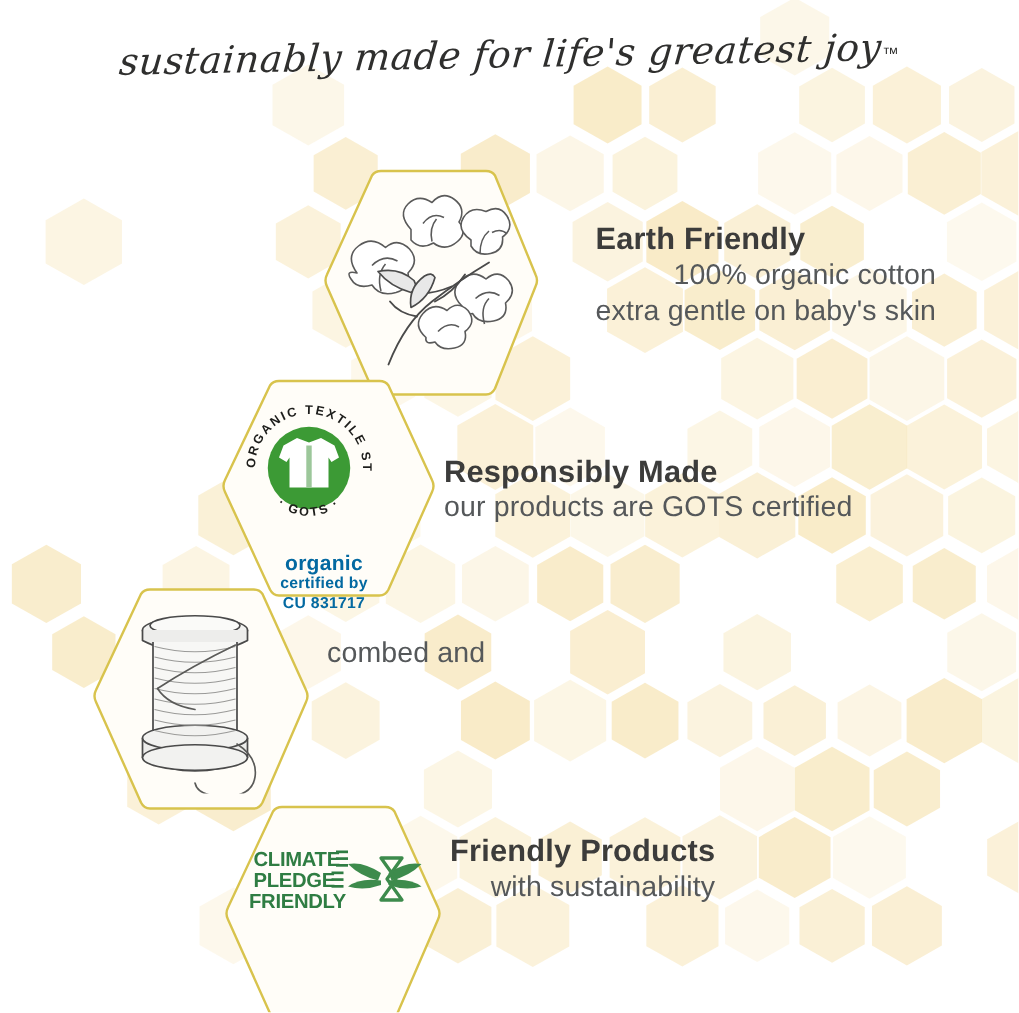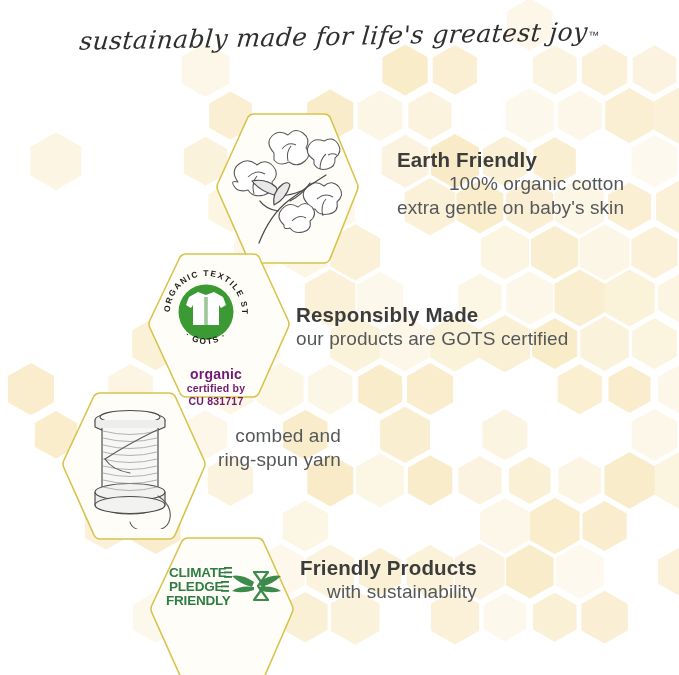--- a/index.html
+++ b/index.html
@@ -92,21 +92,21 @@
   
   .gots-wrap {
     position: absolute;
     z-index: 6;
     text-align: center;
     width: 120px;
   }
   .gots-label {
     font-family: "Liberation Sans", sans-serif;
     font-weight: bold;
-    color: #701a75;
+    color: #0369a1;
     letter-spacing: 0.2px;
   }
   .gots-organic { font-size: 14px; margin-top: 2px; }
   .gots-cert { font-size: 10.5px; line-height: 1.25; margin-top: 0; }
 
   
   .cpf-wrap {
     position: absolute;
     z-index: 6;
   }
@@ -359,21 +359,20 @@
 
     <g stroke="#5a5a58" stroke-width="1.1" fill="none" stroke-linecap="round">
       <path d="M27,55 Q50,40 79,26"></path>
       <path d="M27,55 Q34,66 52,69"></path>
       <path d="M80,92 q14,9 12,22 q-2,13 -20,13 q-18,0 -20,-9"></path>
     </g>
   </svg>
 
   <div class="textblock" style="left:218px; top:424px;">
     <div class="sub">combed and</div>
-    <div class="sub">ring-spun yarn</div>
   </div>
 
   <div class="hexframe" style="left:146px; top:535px;">
     <svg width="152" height="152" viewBox="0 0 152 152" xmlns="http://www.w3.org/2000/svg">
       <path d="M42,3 Q38,3 36,6 L6,70 Q4,74 6,78 L36,145 Q38,149 42,149 L111,149 Q115,149 117,145 L146,78 Q148,74 146,70 L117,6 Q115,3 111,3 Z" fill="#fffdf8" stroke="#d8c34d" stroke-width="1.6" stroke-linejoin="round"></path>
     </svg>
   </div>
 
   <div class="cpf-wrap" style="left:166px; top:560px;">
     <svg width="118" height="56" viewBox="0 0 118 56" xmlns="http://www.w3.org/2000/svg">

